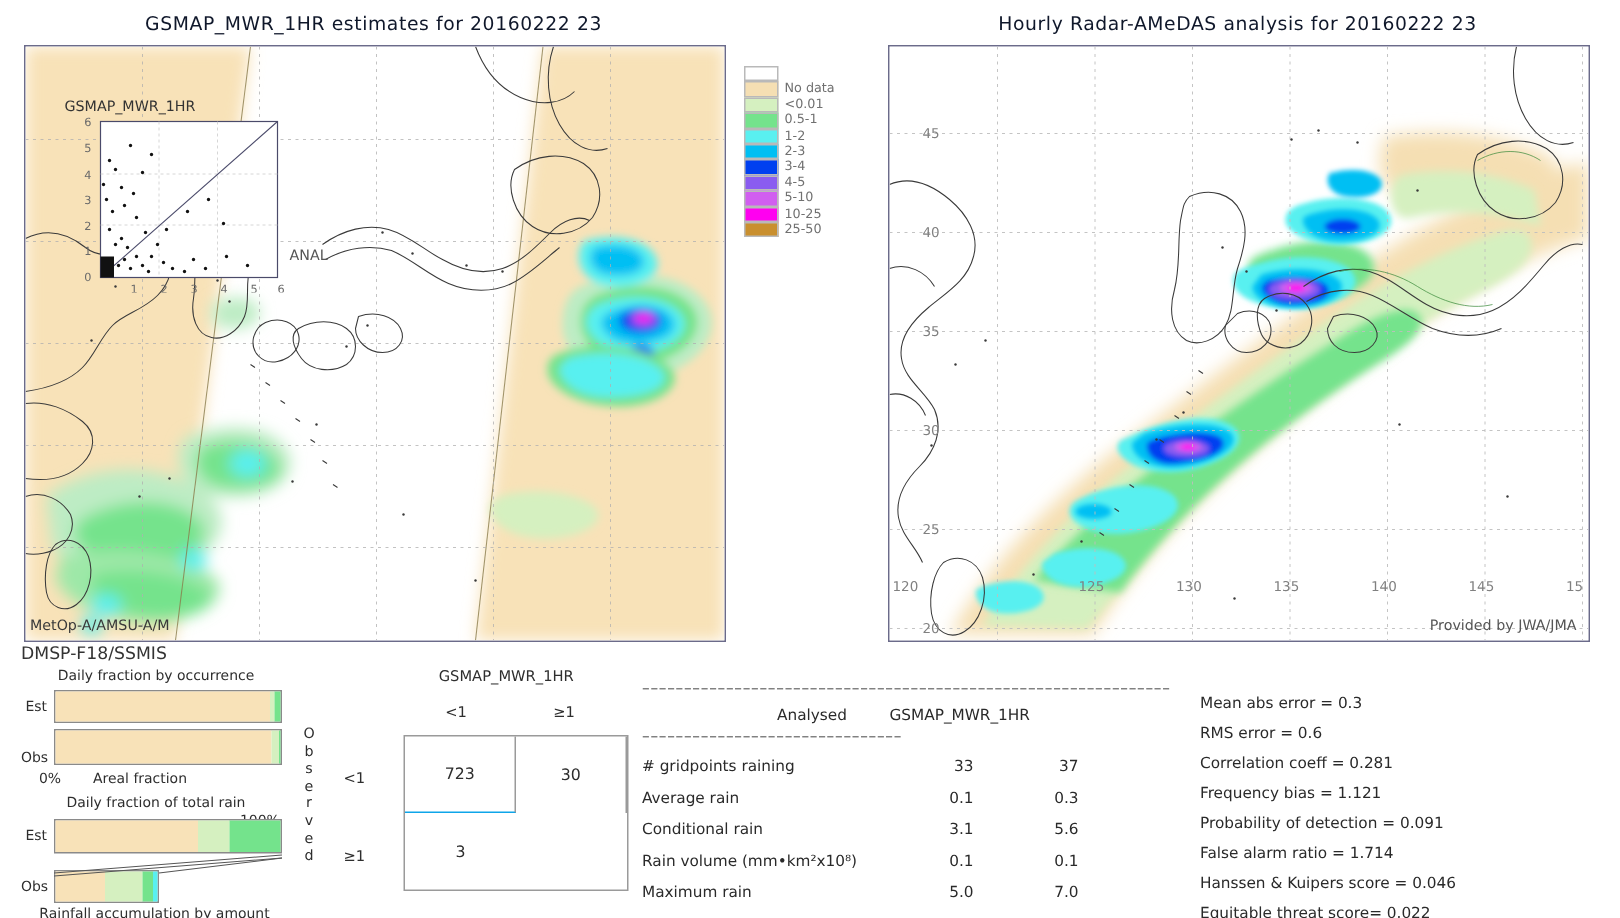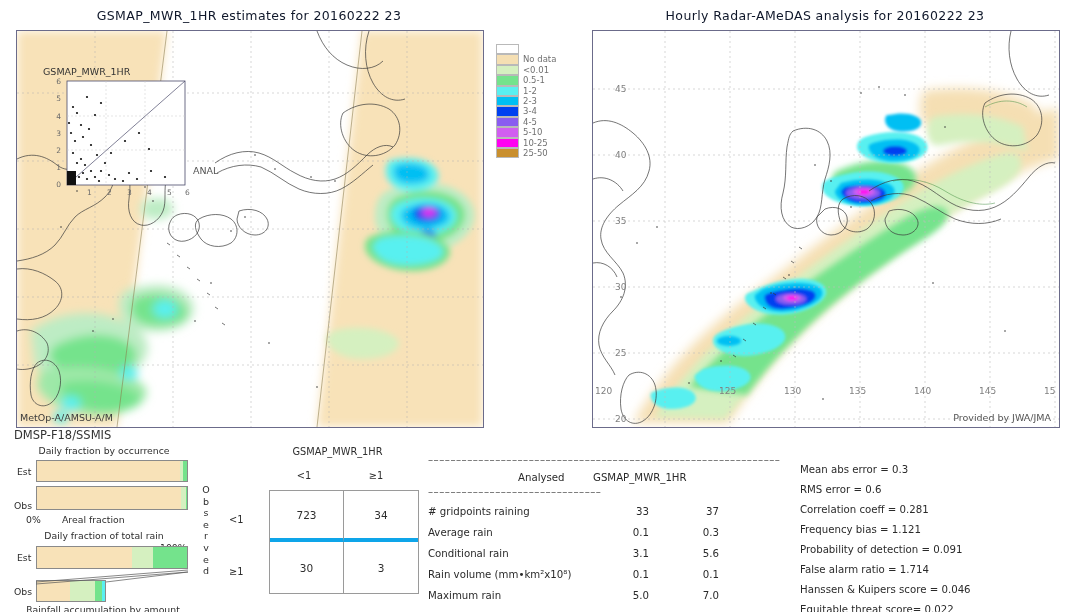--- a/index.html
+++ b/index.html
@@ -43,21 +43,21 @@
   #sensor-label{position:absolute;left:14px;top:428px;font-size:11.5px;color:#333;white-space:nowrap;}
   
   .vert-letters{position:absolute;font-size:9.5px;color:#2e2e2e;line-height:11.6px;text-align:center;width:12px;}
   
   #ctable{position:absolute;left:255px;top:446px;width:165px;height:150px;}
   #ctable .ct-title{position:absolute;left:0;top:0;width:165px;text-align:center;font-size:9.8px;color:#2e2e2e;}
   #ctable .ct-colhead{position:absolute;top:24px;font-size:9.8px;color:#2e2e2e;text-align:center;width:70px;}
   #ctable .ct-grid{position:absolute;left:14px;top:44px;width:150px;height:104px;border:1px solid #9a9a9a;box-sizing:border-box;display:grid;grid-template-columns:1fr 1fr;grid-template-rows:1fr 1fr;}
   #ctable .ct-cell{display:flex;align-items:center;justify-content:center;font-size:10.5px;color:#2e2e2e;box-sizing:border-box;}
   #ctable .ct-cell.b-r{border-right:1px solid #9a9a9a;}
-  #ctable .ct-cell.b-b{border-bottom:4px solid #0ea5e9;}
+  #ctable .ct-cell.b-b{border-bottom:1px solid #0ea5e9;}
   .ct-rowhead{position:absolute;left:-26px;font-size:9.8px;color:#2e2e2e;}
   
   #stats{position:absolute;left:428px;top:442px;width:652px;height:170px;font-size:10.2px;color:#2a2a2a;}
   #stats .stat-head{position:absolute;left:0;top:0;white-space:nowrap;letter-spacing:.1px;}
   .dashline{position:absolute;font-size:10.2px;color:#555;letter-spacing:.5px;white-space:nowrap;overflow:hidden;}
   #stats .col-head{position:absolute;top:30px;white-space:nowrap;}
   .srow{position:absolute;white-space:nowrap;}
   .sval{position:absolute;text-align:right;white-space:nowrap;}
   .rstat{position:absolute;white-space:nowrap;}
 </style>
@@ -507,21 +507,20 @@
 <div class="vert-letters" style="left:200px;top:484px;">O<br>b<br>s<br>e<br>r<br>v<br>e<br>d</div>
 
 <div id="ctable">
   <div class="ct-title">GSMAP_MWR_1HR</div>
   <div class="ct-colhead" style="left:14px;">&lt;1</div>
   <div class="ct-colhead" style="left:86px;">≥1</div>
   <div class="ct-rowhead" style="top:68px;">&lt;1</div>
   <div class="ct-rowhead" style="top:120px;">≥1</div>
   <div class="ct-grid">
     <div class="ct-cell b-r b-b">723</div>
-    <div class="ct-cell b-b">34</div>
     <div class="ct-cell b-r">30</div>
     <div class="ct-cell">3</div>
   </div>
 </div>
 
 <div id="stats">
   <div class="dashline" style="left:0;top:12px;width:600px;">–––––––––––––––––––––––––––––––––––––––––––––––––––––––––––––––</div>
 
   <div class="col-head" style="left:90px;">Analysed</div>
   <div class="col-head" style="left:165px;">GSMAP_MWR_1HR</div>

